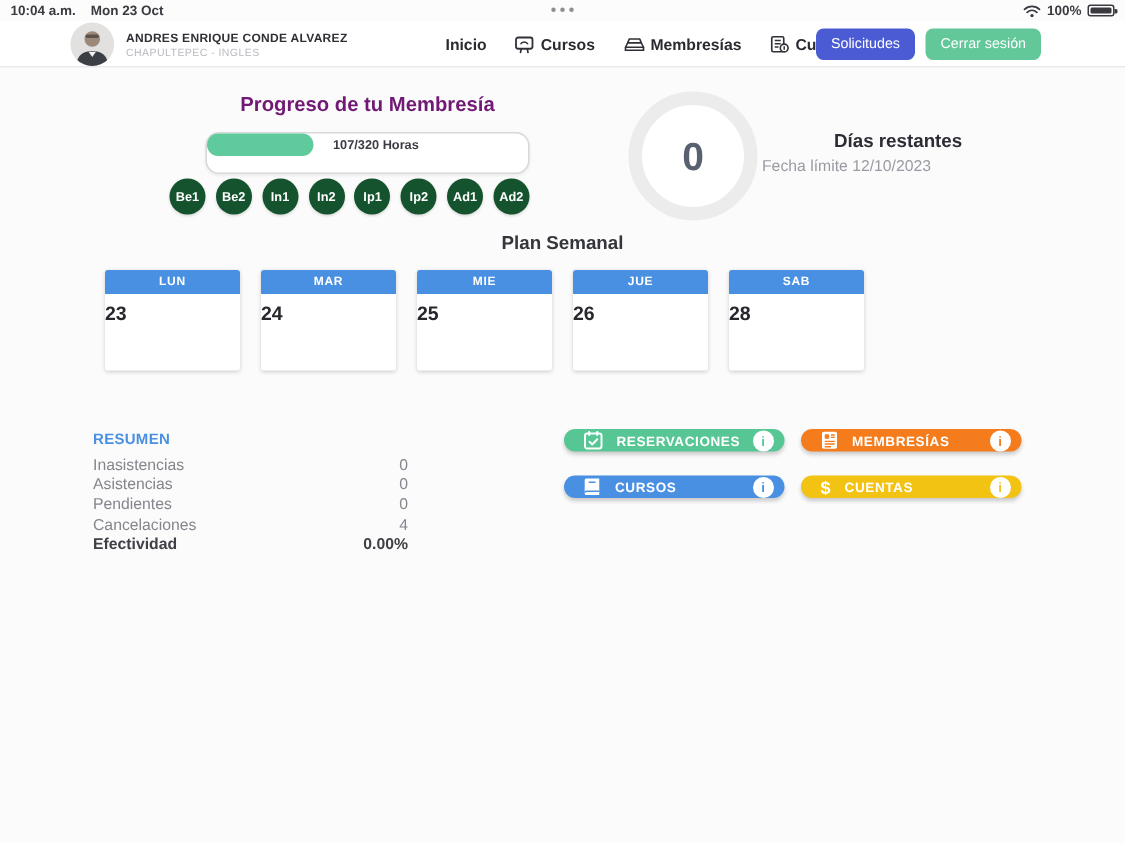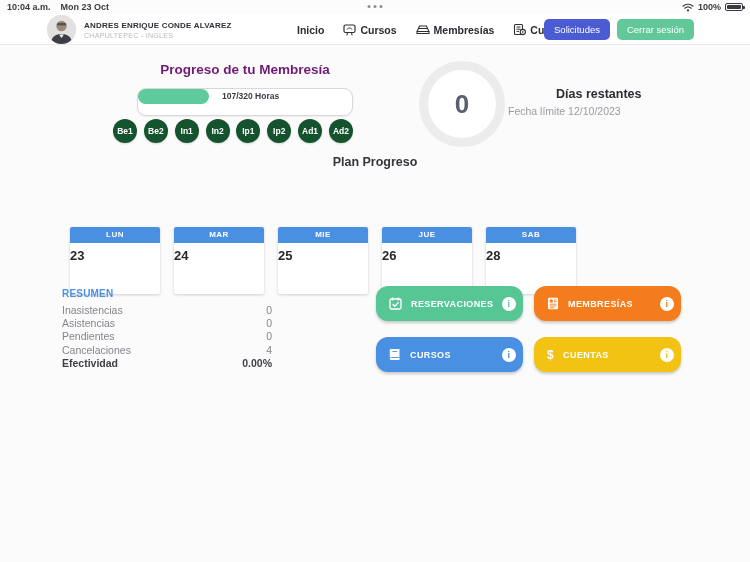--- a/index.html
+++ b/index.html
@@ -51,36 +51,36 @@
     background:#fff; border:9px solid #ececec; display:flex; align-items:center; justify-content:center;
     font-size:26px; font-weight:bold; color:#596070; }
   .days-info { position:absolute; left:508px; top:87px; }
   .days-label { font-size:12.5px; font-weight:bold; color:#2c2d34;margin-left:48px; }
   .days-deadline { font-size:10.5px; color:#9a9aa2; margin-top:4px; }
 
   
   .week-title { position:absolute; left:0; top:155px; width:750px; text-align:center;
     font-size:12.5px; font-weight:bold; color:#35363c; }
   .week-grid { position:absolute; left:70px; top:180px; width:610px; display:grid;
-    grid-template-columns:repeat(6,1fr); gap:14px;margin-top:47px; }
+    grid-template-columns:repeat(6,1fr); gap:14px; }
   .day-card { background:#fff; height:67px; border-radius:2px; box-shadow:0 1px 3px rgba(0,0,0,.18); cursor:pointer; }
   .day-head { height:16px; line-height:16px; background:#4a90e2; border-radius:2px 2px 0 0;
     color:#fff; font-size:8px; font-weight:bold; text-align:center; letter-spacing:.5px; }
   .day-num { font-size:13px; font-weight:bold; color:#27282e; margin-top:5px; }
 
   
   .summary { position:absolute; left:62px; top:288px; width:210px; }
   .summary-title { font-size:10px; font-weight:bold; color:#4a90e2; letter-spacing:.2px; margin-bottom:5px; }
   .summary-row { display:flex; justify-content:space-between; font-size:10.5px; color:#85858d; line-height:13.2px; }
   .summary-row.bold { font-weight:bold; color:#3f4046; }
 
   
   .actions { position:absolute; left:376px; top:286px; width:305px; display:grid;
     grid-template-columns:1fr 1fr; column-gap:11px; row-gap:16px; }
-  .action-btn { height:35px; border:none; border-radius:12px; display:flex; align-items:center;
+  .action-btn { height:15px; border:none; border-radius:12px; display:flex; align-items:center;
     color:#fff; font-family:inherit; font-size:9px; font-weight:bold; letter-spacing:.4px;
     box-shadow:0 2px 3px rgba(0,0,0,.2); cursor:pointer; padding:0; }
   .action-btn .a-icon { margin-left:13px; display:flex; align-items:center; }
   .action-btn .a-label { margin-left:9px; }
   .i-circle { margin-left:auto; margin-right:7px; width:14px; height:14px; border-radius:50%;
     background:#fff; display:flex; align-items:center; justify-content:center;
     font-size:9px; font-weight:bold; font-style:normal; }
   .i-circle::after { content:"i"; }
   .action-btn.green  { background:#56c794; --c:#56c794; }
   .action-btn.orange { background:#f57c1c; --c:#f57c1c; }
@@ -195,21 +195,21 @@
   </div>
 
   <div class="days-ring">
     <span>0</span>
   </div>
   <div class="days-info">
     <div class="days-label">Días restantes</div>
     <div class="days-deadline">Fecha límite 12/10/2023</div>
   </div>
 
-  <div class="week-title">Plan Progreso</div>
+  <div class="week-title">Plan Semanal</div>
   <div class="week-grid">
     <div class="day-card">
       <div class="day-head">LUN</div>
       <div class="day-num">23</div>
     </div>
     <div class="day-card">
       <div class="day-head">MAR</div>
       <div class="day-num">24</div>
     </div>
     <div class="day-card">

